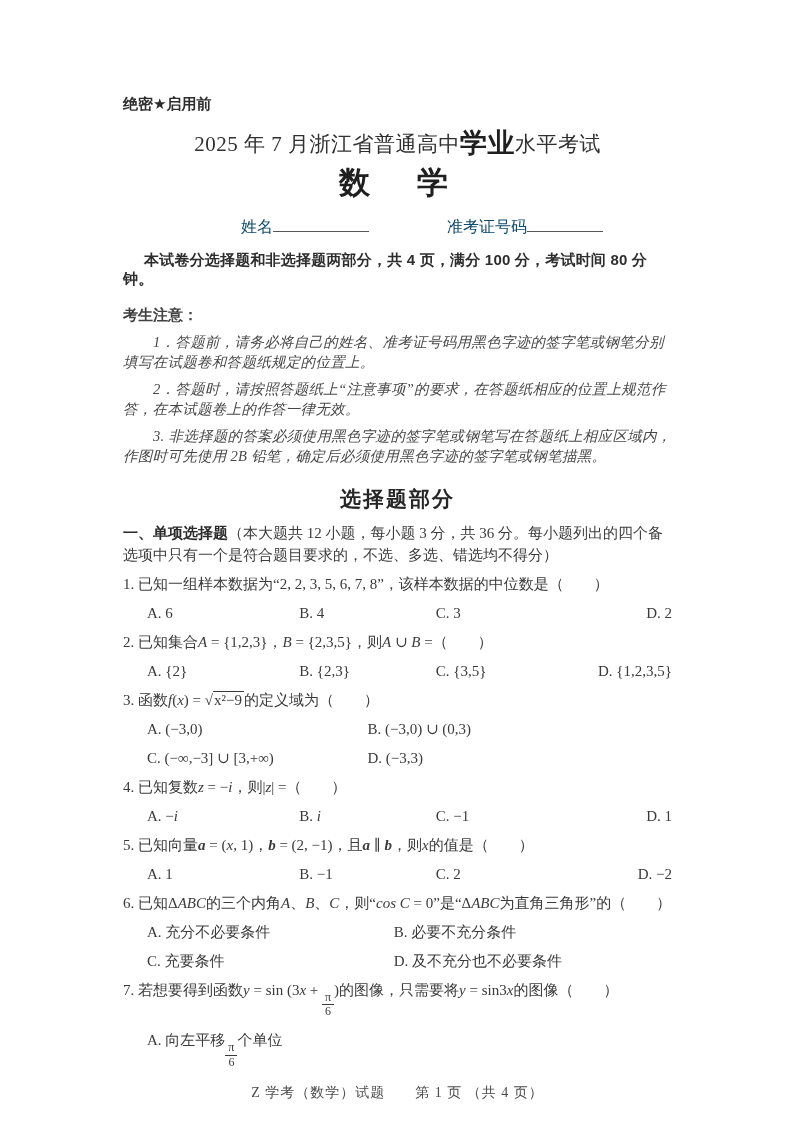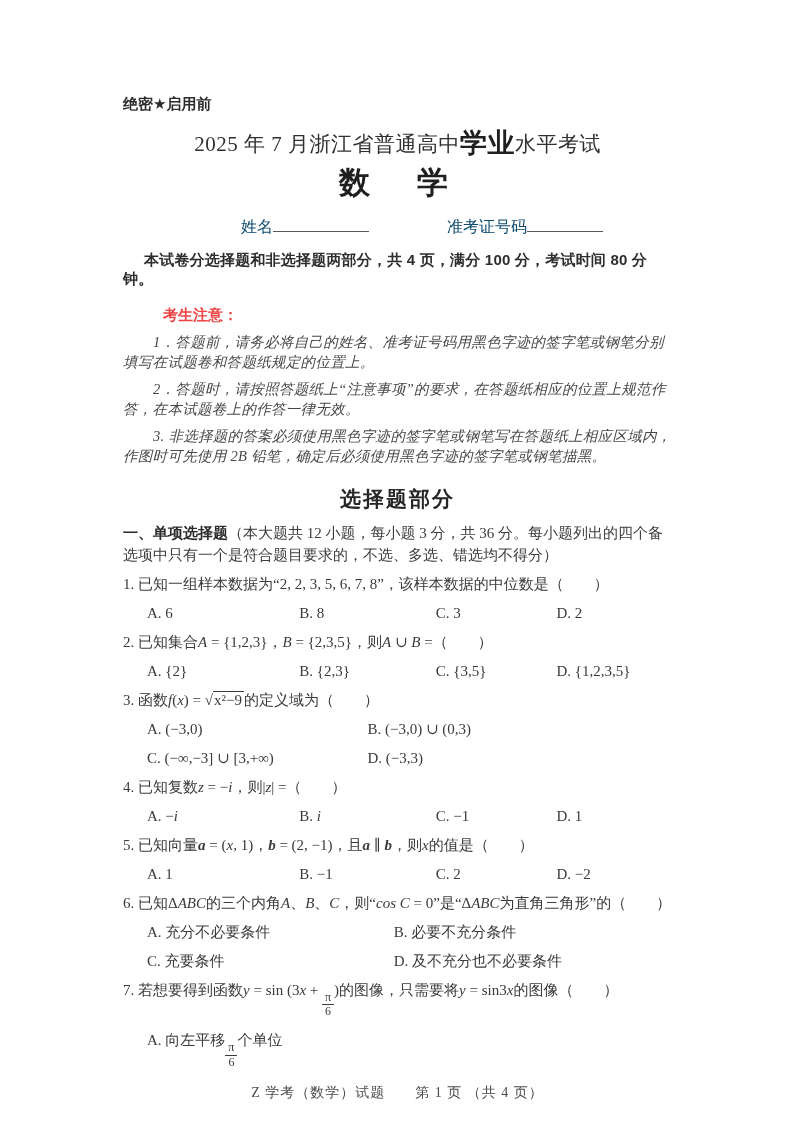--- a/index.html
+++ b/index.html
@@ -32,21 +32,21 @@
 
   .paper-info {
     margin-top: 13px; text-indent: 21px;
     font-family: "Liberation Sans", "DejaVu Sans", sans-serif;
     font-weight: bold; font-size: 15px; color: #2d2d2d; letter-spacing: 0.2px;
   }
 
   .notice-title {
     margin-top: 17px;
     font-family: "Liberation Sans", "DejaVu Sans", sans-serif;
-    font-weight: bold; font-size: 15px; color: #ef4444; margin-left: 40px;
+    font-weight: bold; font-size: 15px; color: #404040;
   }
   .note {
     font-style: italic; font-size: 14.5px; line-height: 19.5px;
     text-indent: 30px; color: #474747; margin-top: 8px; letter-spacing: 0.3px;
   }
 
   .section-title {
     margin-top: 19px; text-align: center;
     font-family: "Liberation Sans", "DejaVu Sans", sans-serif;
     font-weight: bold; font-size: 21px; color: #262626; letter-spacing: 2px;
@@ -57,21 +57,21 @@
     font-family: "Liberation Sans", "DejaVu Sans", sans-serif;
     font-weight: bold; color: #2b2b2b;
   }
 
   .q { margin-top: 7px; }
   .q .stem { line-height: 23px; }
   .opts-row { display: flex; padding-left: 24px; margin-top: 6px; line-height: 22px; }
   .opts-row .opt:nth-child(1) { width: 29%; }
   .opts-row .opt:nth-child(2) { width: 26%; }
   .opts-row .opt:nth-child(3) { width: 23%; }
-  .opts-row .opt:nth-child(4) { flex: 1; }
+  .opts-row .opt:nth-child(4) { flex: 1; text-align: right; }
   .opts-grid { display: grid; padding-left: 24px; margin-top: 6px; line-height: 22px; row-gap: 7px; }
   .cols-a { grid-template-columns: 42% 1fr; }
   .cols-b { grid-template-columns: 47% 1fr; }
   .opts-stack { padding-left: 24px; margin-top: 10px; line-height: 24px; }
 
   .i  { font-style: italic; }
   .bi { font-style: italic; font-weight: bold; }
   .sqrt .vinc { border-top: 1.4px solid currentColor; padding: 0 2px 0 1px; }
   .frac {
     display: inline-flex; flex-direction: column; align-items: center;
@@ -108,21 +108,21 @@
     <p class="note">3. 非选择题的答案必须使用黑色字迹的签字笔或钢笔写在答题纸上相应区域内，作图时可先使用 2B 铅笔，确定后必须使用黑色字迹的签字笔或钢笔描黑。</p>
 
     <div class="section-title">选择题部分</div>
 
     <p class="part-head"><span class="ph-bold">一、单项选择题</span><span>（本大题共 12 小题，每小题 3 分，共 36 分。每小题列出的四个备选项中只有一个是符合题目要求的，不选、多选、错选均不得分）</span></p>
 
     <div class="q">
       <div class="stem"><span>1. 已知一组样本数据为“2, 2, 3, 5, 6, 7, 8”，该样本数据的中位数是（　　）</span></div>
       <div class="opts-row">
         <span class="opt"><span>A. 6</span></span>
-        <span class="opt"><span>B. 8</span></span>
+        <span class="opt"><span>B. 4</span></span>
         <span class="opt"><span>C. 3</span></span>
         <span class="opt"><span>D. 2</span></span>
       </div>
     </div>
 
     <div class="q">
       <div class="stem"><span>2. 已知集合</span><span class="i">A</span><span> = {1,2,3}，</span><span class="i">B</span><span> = {2,3,5}，则</span><span class="i">A</span><span> ∪ </span><span class="i">B</span><span> =（　　）</span></div>
       <div class="opts-row">
         <span class="opt"><span>A. {2}</span></span>
         <span class="opt"><span>B. {2,3}</span></span>

